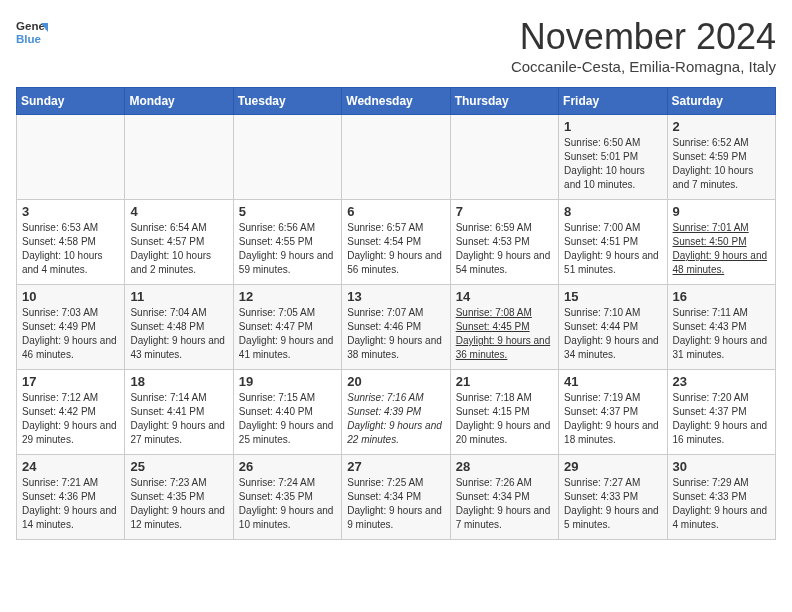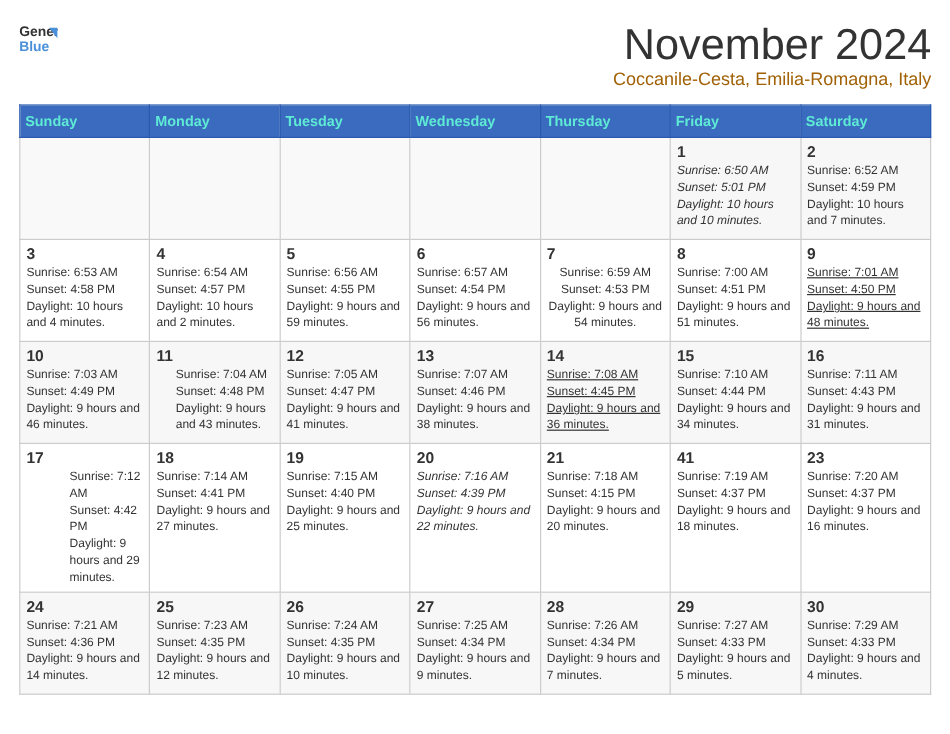--- a/index.html
+++ b/index.html
@@ -26,30 +26,30 @@
       height: 32px;
     }
     .title-block { text-align: right; }
     .month-title {
       font-size: 36px;
       font-weight: normal;
       color: #333;
     }
     .subtitle {
       font-size: 15px;
-      color: #a16207;
+      color: #404040;
     }
     table {
       width: 100%;
       border-collapse: collapse;
       table-layout: fixed;
     }
     thead tr th {
       background: #3a6bbf;
-      color: #5eead4;
+      color: #ffffff;
       font-size: 12px;
       font-weight: bold;
       padding: 6px 4px;
       text-align: left;
       border: 1px solid #2a5aaf;
     }
     tbody tr td {
       border: 1px solid #ccc;
       vertical-align: top;
       padding: 4px 5px;
@@ -103,21 +103,21 @@
   </thead>
   <tbody id="calendar-body">
   <tr>
         <td class="empty-cell"></td>
         <td class="empty-cell"></td>
         <td class="empty-cell"></td>
         <td class="empty-cell"></td>
         <td class="empty-cell"></td>
         <td>
           <div class="day-number">1</div>
-          <div class="day-info" style="white-space: pre-line; font-style: italic;">Sunrise: 6:50 AM
+          <div class="day-info" style="white-space: pre-line;">Sunrise: 6:50 AM
 Sunset: 5:01 PM
 Daylight: 10 hours and 10 minutes.</div>
         </td>
         <td>
           <div class="day-number">2</div>
           <div class="day-info" style="white-space: pre-line;">Sunrise: 6:52 AM
 Sunset: 4:59 PM
 Daylight: 10 hours and 7 minutes.</div>
         </td>
       </tr>
@@ -141,21 +141,21 @@
 Daylight: 9 hours and 59 minutes.</div>
         </td>
         <td>
           <div class="day-number">6</div>
           <div class="day-info" style="white-space: pre-line;">Sunrise: 6:57 AM
 Sunset: 4:54 PM
 Daylight: 9 hours and 56 minutes.</div>
         </td>
         <td>
           <div class="day-number">7</div>
-          <div class="day-info" style="white-space: pre-line; text-align: center;">Sunrise: 6:59 AM
+          <div class="day-info" style="white-space: pre-line;">Sunrise: 6:59 AM
 Sunset: 4:53 PM
 Daylight: 9 hours and 54 minutes.</div>
         </td>
         <td>
           <div class="day-number">8</div>
           <div class="day-info" style="white-space: pre-line;">Sunrise: 7:00 AM
 Sunset: 4:51 PM
 Daylight: 9 hours and 51 minutes.</div>
         </td>
         <td>
@@ -167,21 +167,21 @@
       </tr>
       <tr>
         <td>
           <div class="day-number">10</div>
           <div class="day-info" style="white-space: pre-line;">Sunrise: 7:03 AM
 Sunset: 4:49 PM
 Daylight: 9 hours and 46 minutes.</div>
         </td>
         <td>
           <div class="day-number">11</div>
-          <div class="day-info" style="white-space: pre-line; margin-left: 16px;">Sunrise: 7:04 AM
+          <div class="day-info" style="white-space: pre-line;">Sunrise: 7:04 AM
 Sunset: 4:48 PM
 Daylight: 9 hours and 43 minutes.</div>
         </td>
         <td>
           <div class="day-number">12</div>
           <div class="day-info" style="white-space: pre-line;">Sunrise: 7:05 AM
 Sunset: 4:47 PM
 Daylight: 9 hours and 41 minutes.</div>
         </td>
         <td>
@@ -205,21 +205,21 @@
         <td>
           <div class="day-number">16</div>
           <div class="day-info" style="white-space: pre-line;">Sunrise: 7:11 AM
 Sunset: 4:43 PM
 Daylight: 9 hours and 31 minutes.</div>
         </td>
       </tr>
       <tr>
         <td>
           <div class="day-number">17</div>
-          <div class="day-info" style="white-space: pre-line; margin-left: 36px;">Sunrise: 7:12 AM
+          <div class="day-info" style="white-space: pre-line;">Sunrise: 7:12 AM
 Sunset: 4:42 PM
 Daylight: 9 hours and 29 minutes.</div>
         </td>
         <td>
           <div class="day-number">18</div>
           <div class="day-info" style="white-space: pre-line;">Sunrise: 7:14 AM
 Sunset: 4:41 PM
 Daylight: 9 hours and 27 minutes.</div>
         </td>
         <td>

